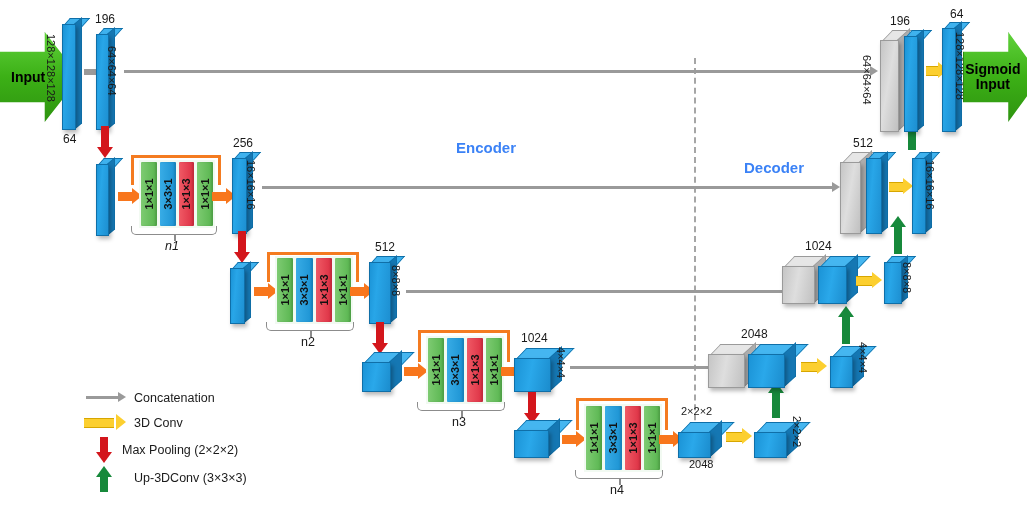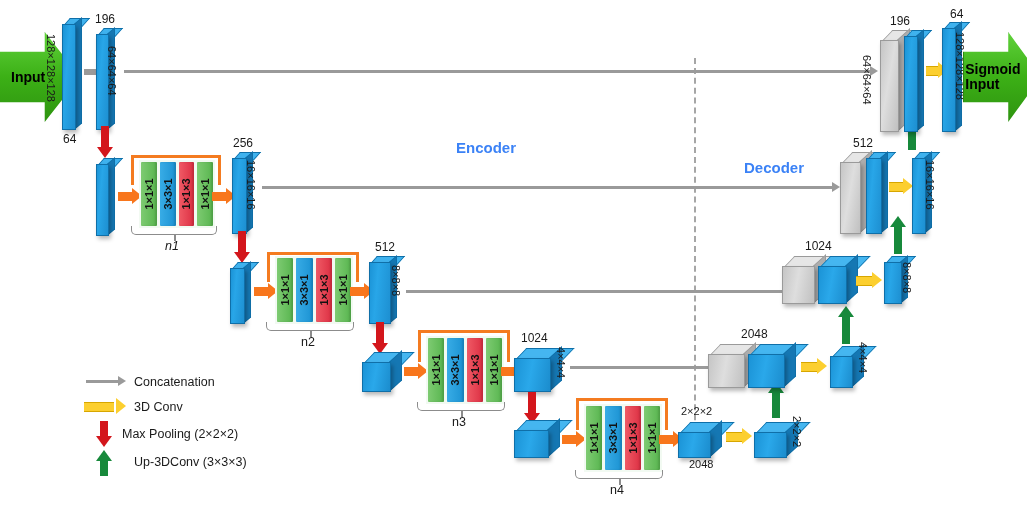--- a/index.html
+++ b/index.html
@@ -96,33 +96,33 @@
   .gsarrow .gsb{position:absolute;left:0;top:3px;height:6px;background:#9a9a9a;}
   .gsarrow .gsh{position:absolute;right:0;top:0;width:0;height:0;
      border-top:6px solid transparent;border-bottom:6px solid transparent;
      border-left:9px solid #9a9a9a;}
 
   
   .chev{position:absolute;background:linear-gradient(180deg,#5fd13a 0%,#3cb016 50%,#2e9410 100%);
      border:1px solid #2b8a10;box-shadow:1px 2px 3px rgba(0,0,0,.25);
      display:flex;align-items:center;justify-content:center;
      clip-path:polygon(0% 22%,58% 22%,58% 0%,100% 50%,58% 100%,58% 78%,0% 78%);}
-  .chev b{font-size:14px;font-weight:bold;color:#000;text-align:left;line-height:1.05;
+  .chev b{font-size:14px;font-weight:bold;color:#000;text-align:center;line-height:1.05;
      margin-right:24%;white-space:pre-line;}
 
   
   .divider{position:absolute;border-left:2px dashed #a6a6a6;}
 
   
   .brace{position:absolute;border-left:1.5px solid #8c8c8c;border-right:1.5px solid #8c8c8c;
      border-bottom:1.5px solid #8c8c8c;border-radius:0 0 5px 5px;}
   .brace:after{content:"";position:absolute;left:50%;top:100%;width:1.5px;height:7px;background:#8c8c8c;}
 
   
-  .legend{position:absolute;}
+  .legend{position:absolute;margin-top:16px;}
   .legend-text{position:absolute;font-size:12.5px;color:#1a1a1a;white-space:nowrap;}
 </style>
 </head>
 <body>
 
 <div id="stage">
 
   <div class="divider" style="left:694px;top:58px;height:382px;"></div>
 
   <div class="title" style="left:456px;top:139px;">Encoder</div>

